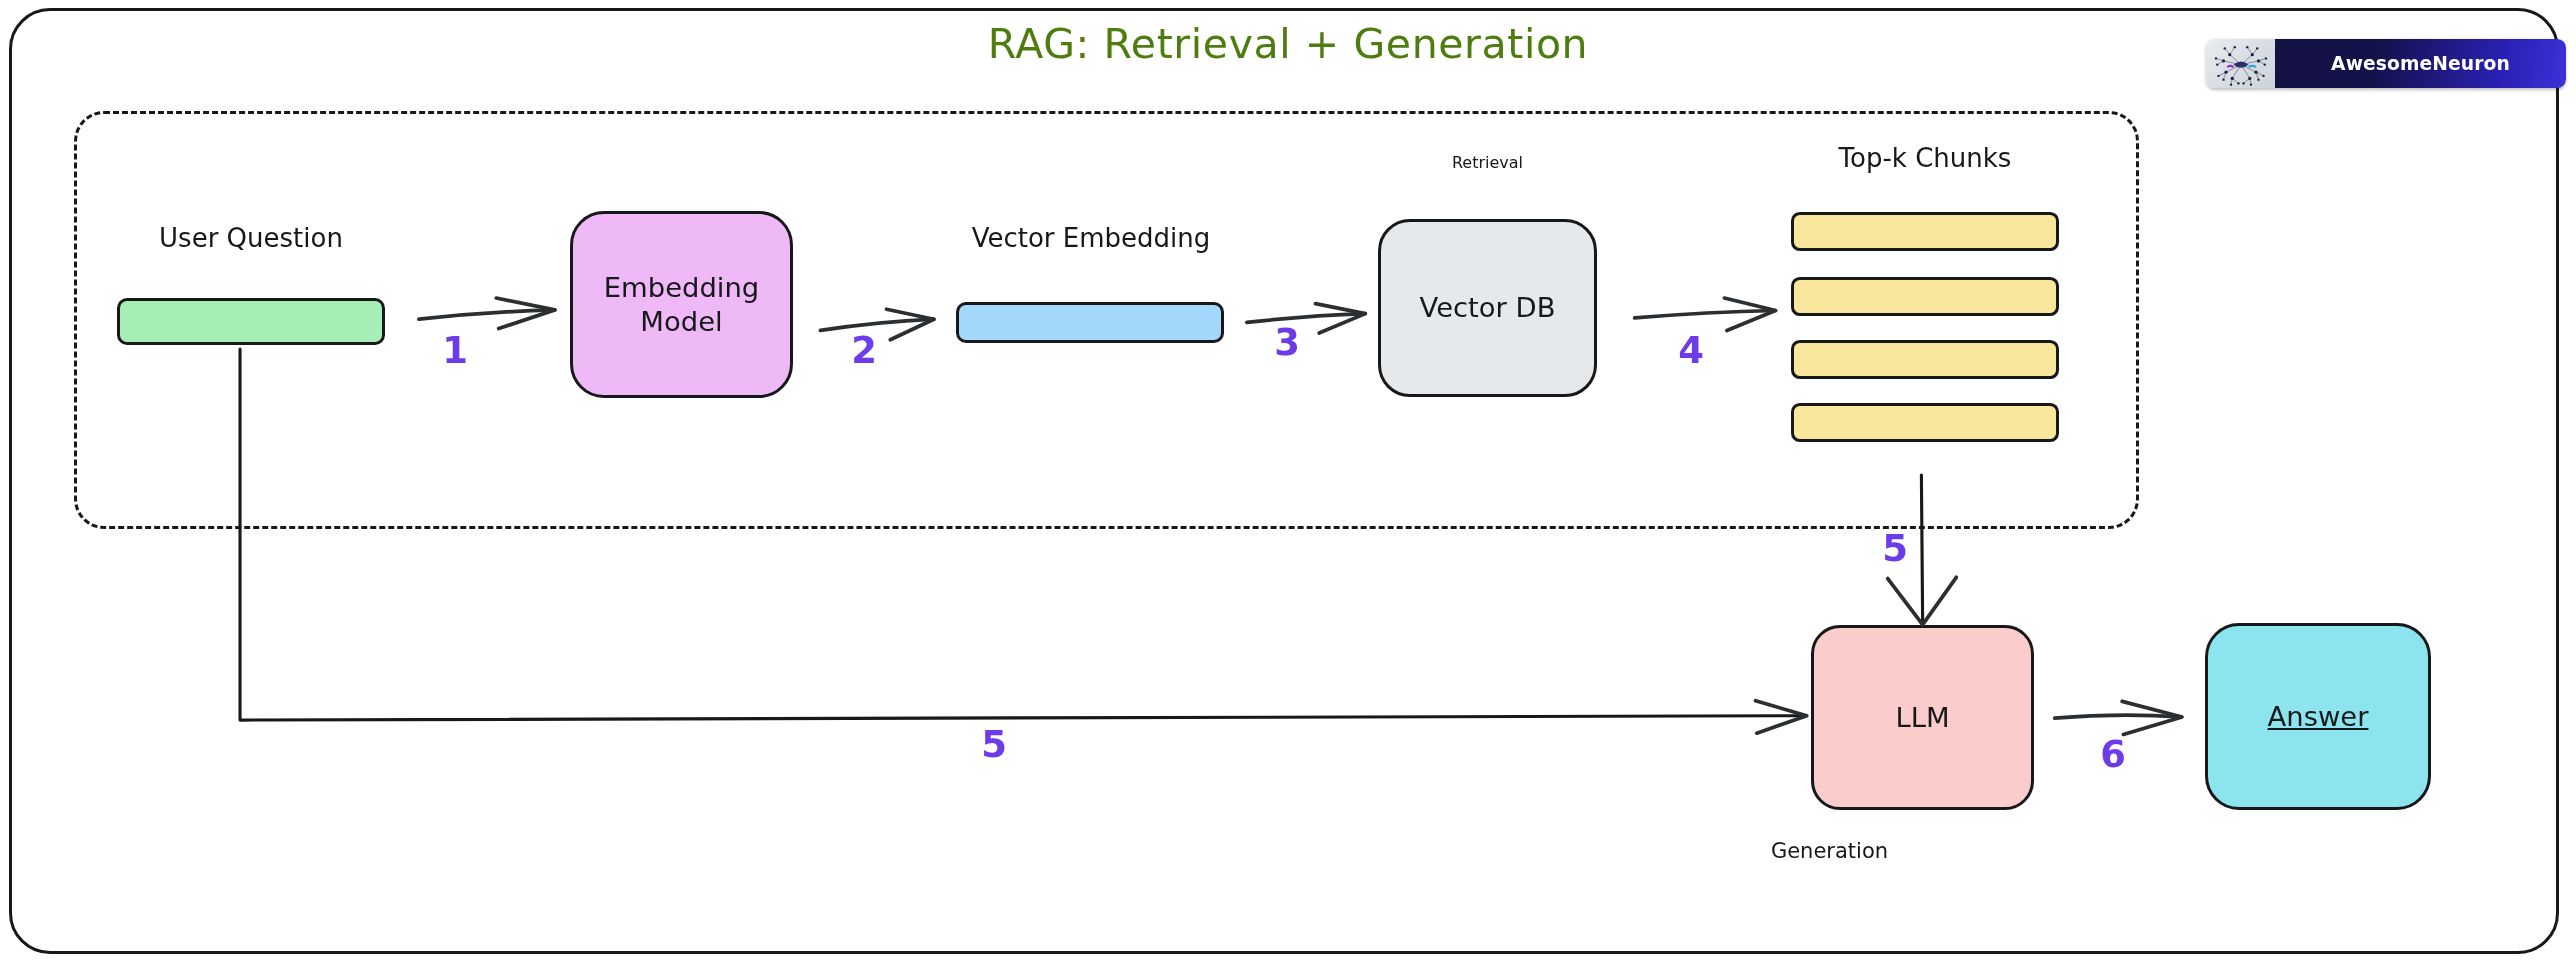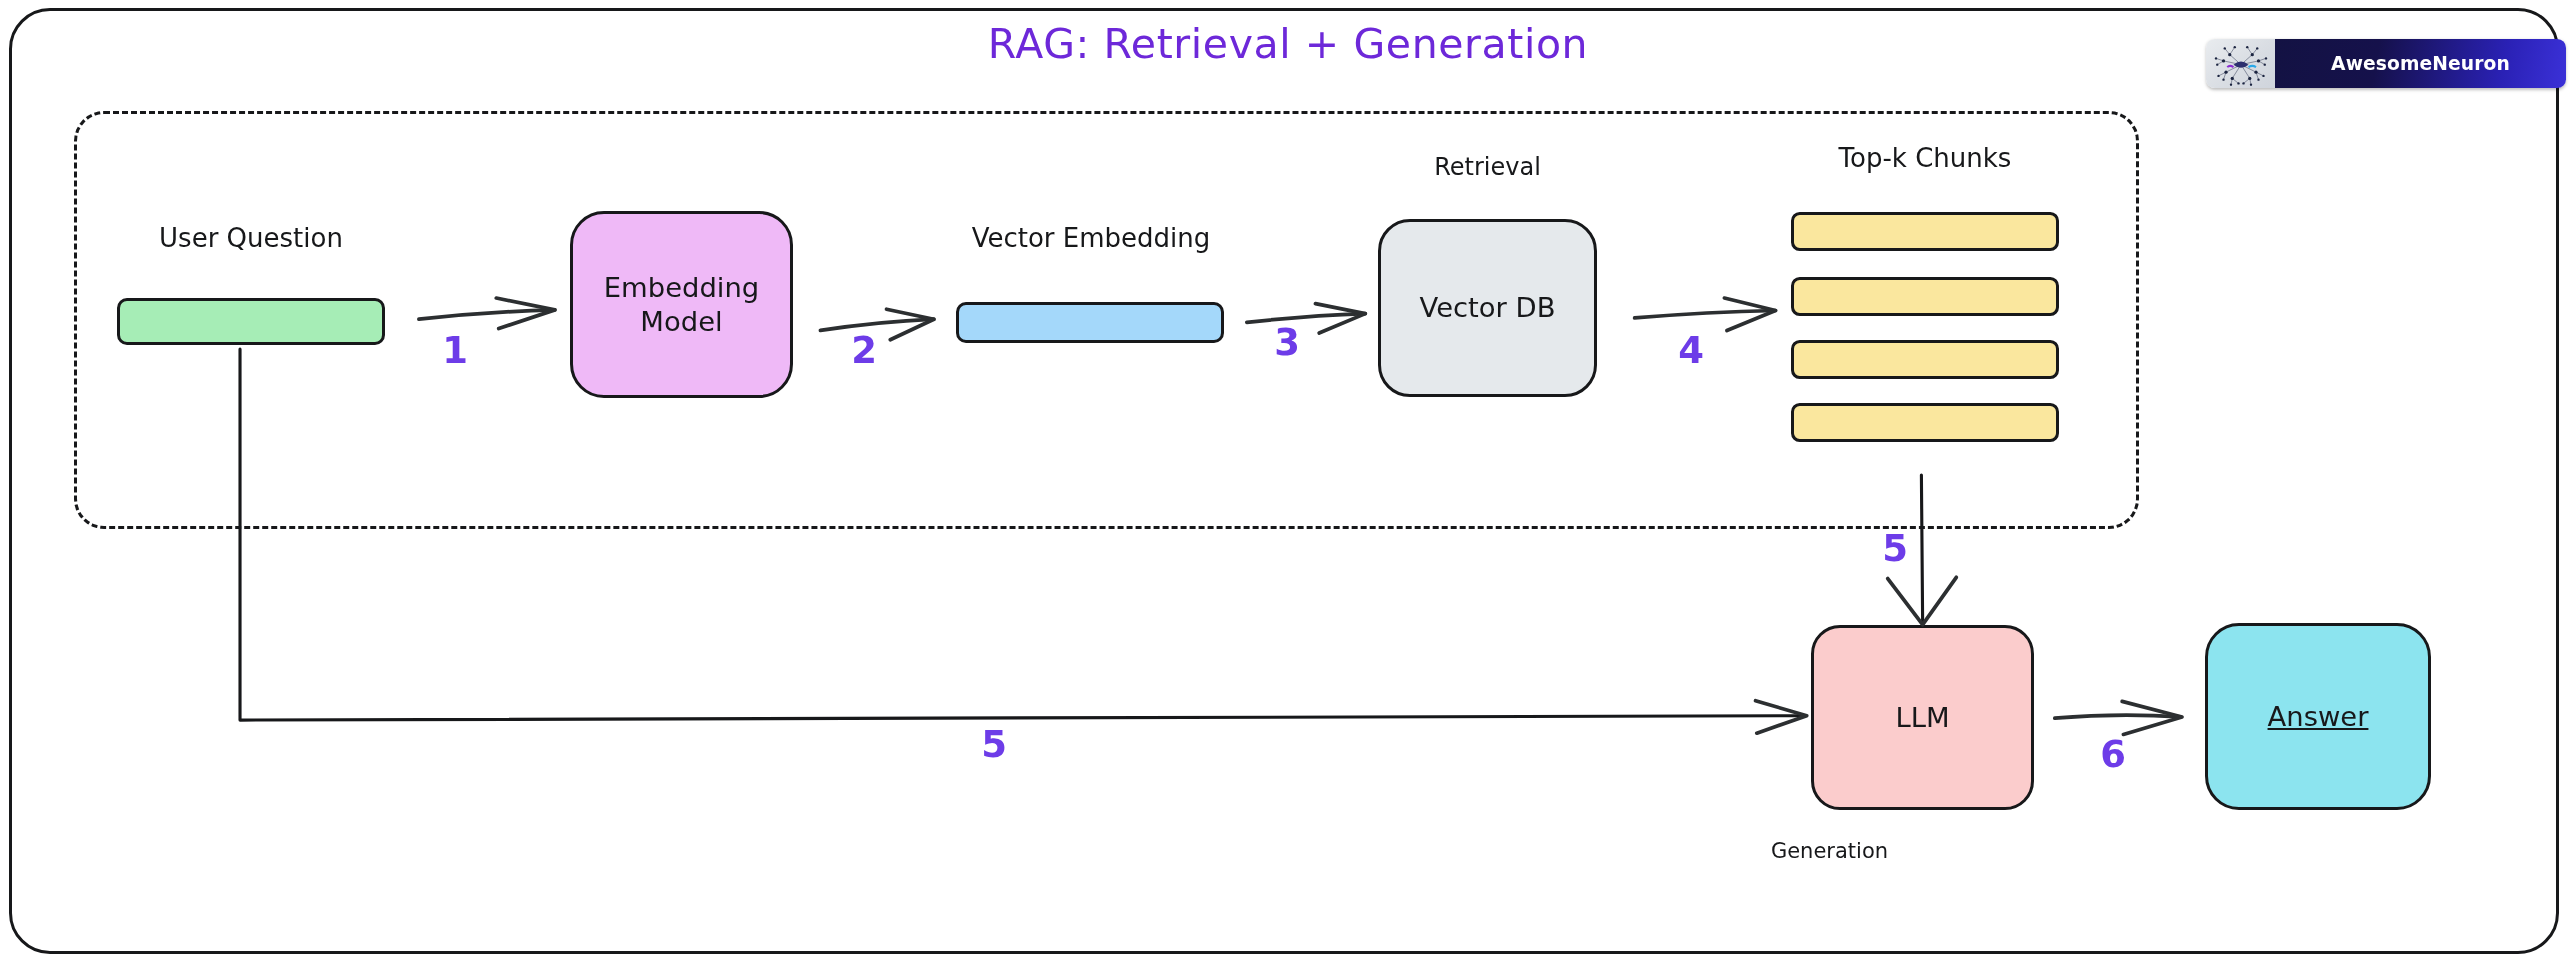--- a/index.html
+++ b/index.html
@@ -47,21 +47,21 @@
   
   .title {
     position: absolute;
     left: 0;
     top: 20px;
     width: 2576px;
     text-align: center;
     font-family: "DejaVu Sans", sans-serif;
     font-size: 41px;
     font-weight: 400;
-    color: #6d28d9;
+    color: #4d7c0f;
     letter-spacing: 0.6px;
   }
 
   
   .brand-badge {
     position: absolute;
     left: 2206px;
     top: 39px;
     width: 360px;
     height: 49px;
@@ -161,21 +161,21 @@
   
   .flabel {
     position: absolute;
     font-family: "DejaVu Sans", sans-serif;
     color: #17181a;
     white-space: nowrap;
     text-align: center;
   }
   .lbl-user-question   { left: 117px; top: 223px; width: 268px; font-size: 26px; }
   .lbl-vector-embed    { left: 929px; top: 223px; width: 324px; font-size: 26px; }
-  .lbl-retrieval       { left: 1378px; top: 153px; width: 219px; font-size: 24px; }
+  .lbl-retrieval       { left: 1378px; top: 153px; width: 219px; font-size: 16px; }
   .lbl-topk            { left: 1791px; top: 143px; width: 268px; font-size: 26px; }
   .lbl-generation      { left: 1718px; top: 839px; width: 223px; font-size: 21px; }
 
   
   .step {
     position: absolute;
     font-family: "DejaVu Sans", sans-serif;
     font-size: 37px;
     font-weight: 700;
     color: #6d3ce8;

